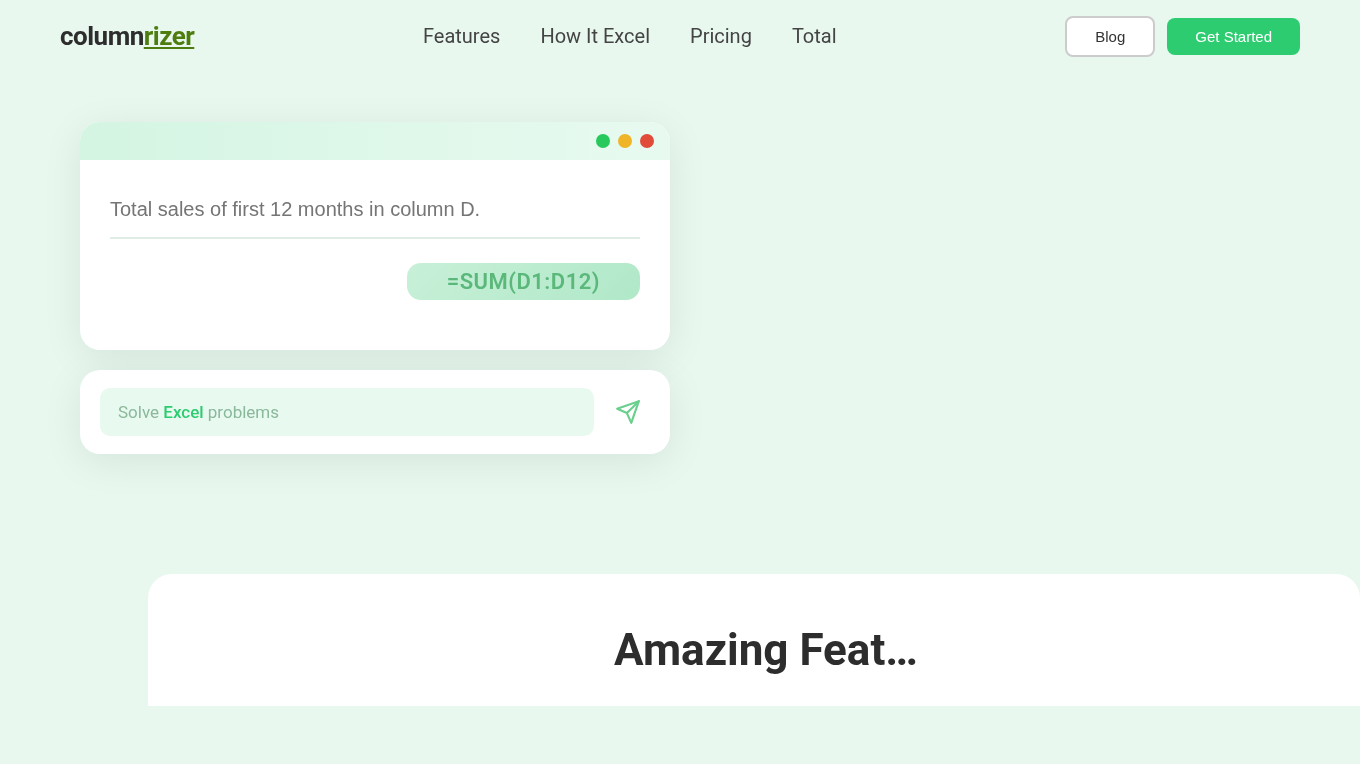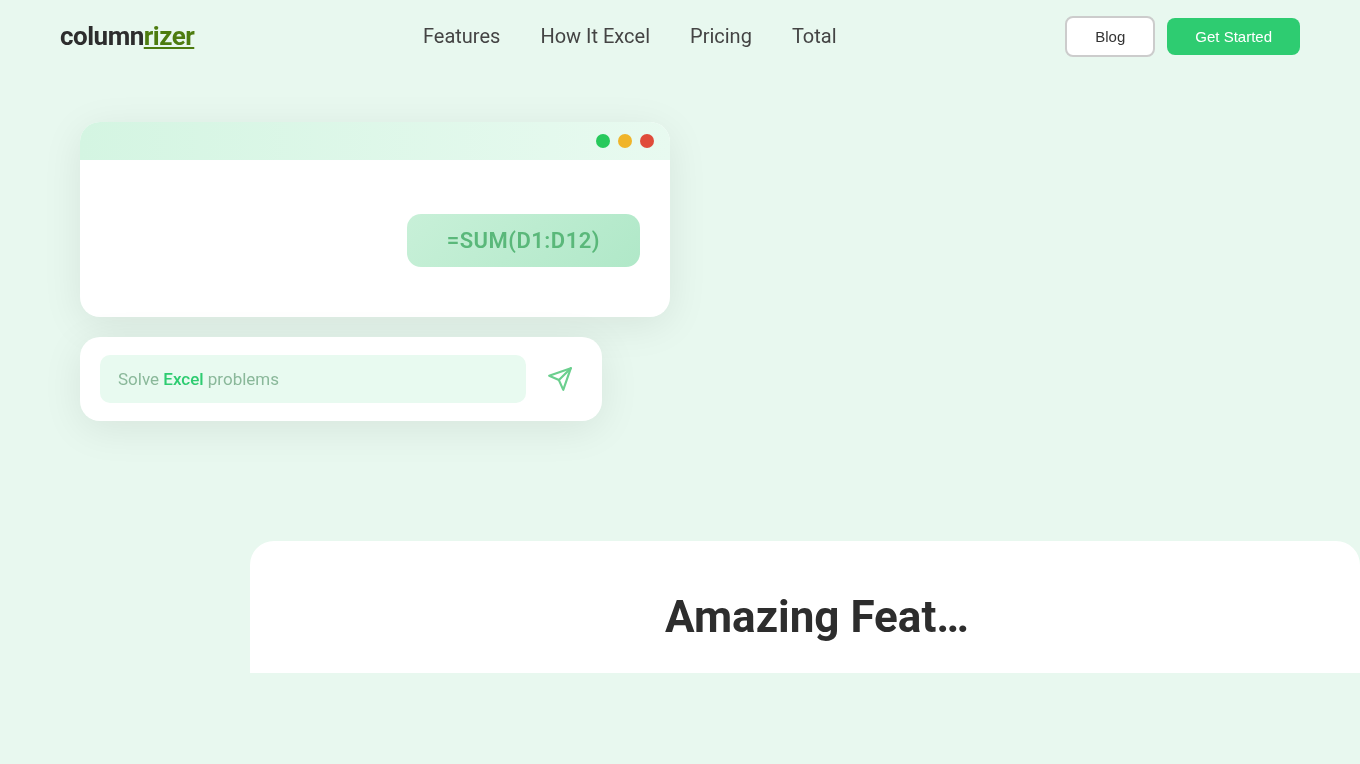--- a/index.html
+++ b/index.html
@@ -139,33 +139,33 @@
 
     .formula-result {
       margin-top: 24px;
       display: flex;
       justify-content: flex-end;
     }
 
     .formula-bubble {
       background: linear-gradient(135deg, #c8f0d8, #b0e8c8);
       border-radius: 14px;
-      padding: 14px 40px;
+      padding: 6px 40px;
       font-size: 22px;
       font-weight: 600;
       color: #5ab87a;
       letter-spacing: 0.5px;
     }
 
     
     .search-card {
       background: white;
       border-radius: 20px;
       box-shadow: 0 8px 40px rgba(0,0,0,0.08);
-      width: 522px;
+      width: 590px;
       padding: 18px 20px;
       margin-top: 20px;
       display: flex;
       align-items: center;
       gap: 12px;
     }
 
     .search-input-wrapper {
       flex: 1;
       background: #e8faf0;
@@ -199,21 +199,21 @@
     .send-btn svg {
       width: 26px;
       height: 26px;
     }
 
     
     .features-section {
       background: white;
       border-radius: 24px 24px 0 0;
       margin-top: 60px;
-      width: 1110px;
+      width: 1212px;
       align-self: center;
       margin-left: auto;
       margin-right: auto;
       padding: 50px 36px 30px 60px;
       position: relative;
       left: 50%;
       transform: translateX(-50%);
     }
 
     .features-title {
@@ -246,20 +246,21 @@
 
 <div class="main-content">
 
   <div class="demo-card">
     <div class="card-header">
       <div class="dot dot-green"></div>
       <div class="dot dot-yellow"></div>
       <div class="dot dot-red"></div>
     </div>
     <div class="card-body">
+      <input class="input-prompt" readonly="" placeholder="Total sales of first 12 months in column D." style="">
       <div class="formula-result">
         <div class="formula-bubble">=SUM(D1:D12)</div>
       </div>
     </div>
   </div>
 
   <div class="search-card">
     <div class="search-input-wrapper">
       <div class="search-input-text">
         <span>Solve </span><span class="excel-word">Excel</span><span> problems</span>

